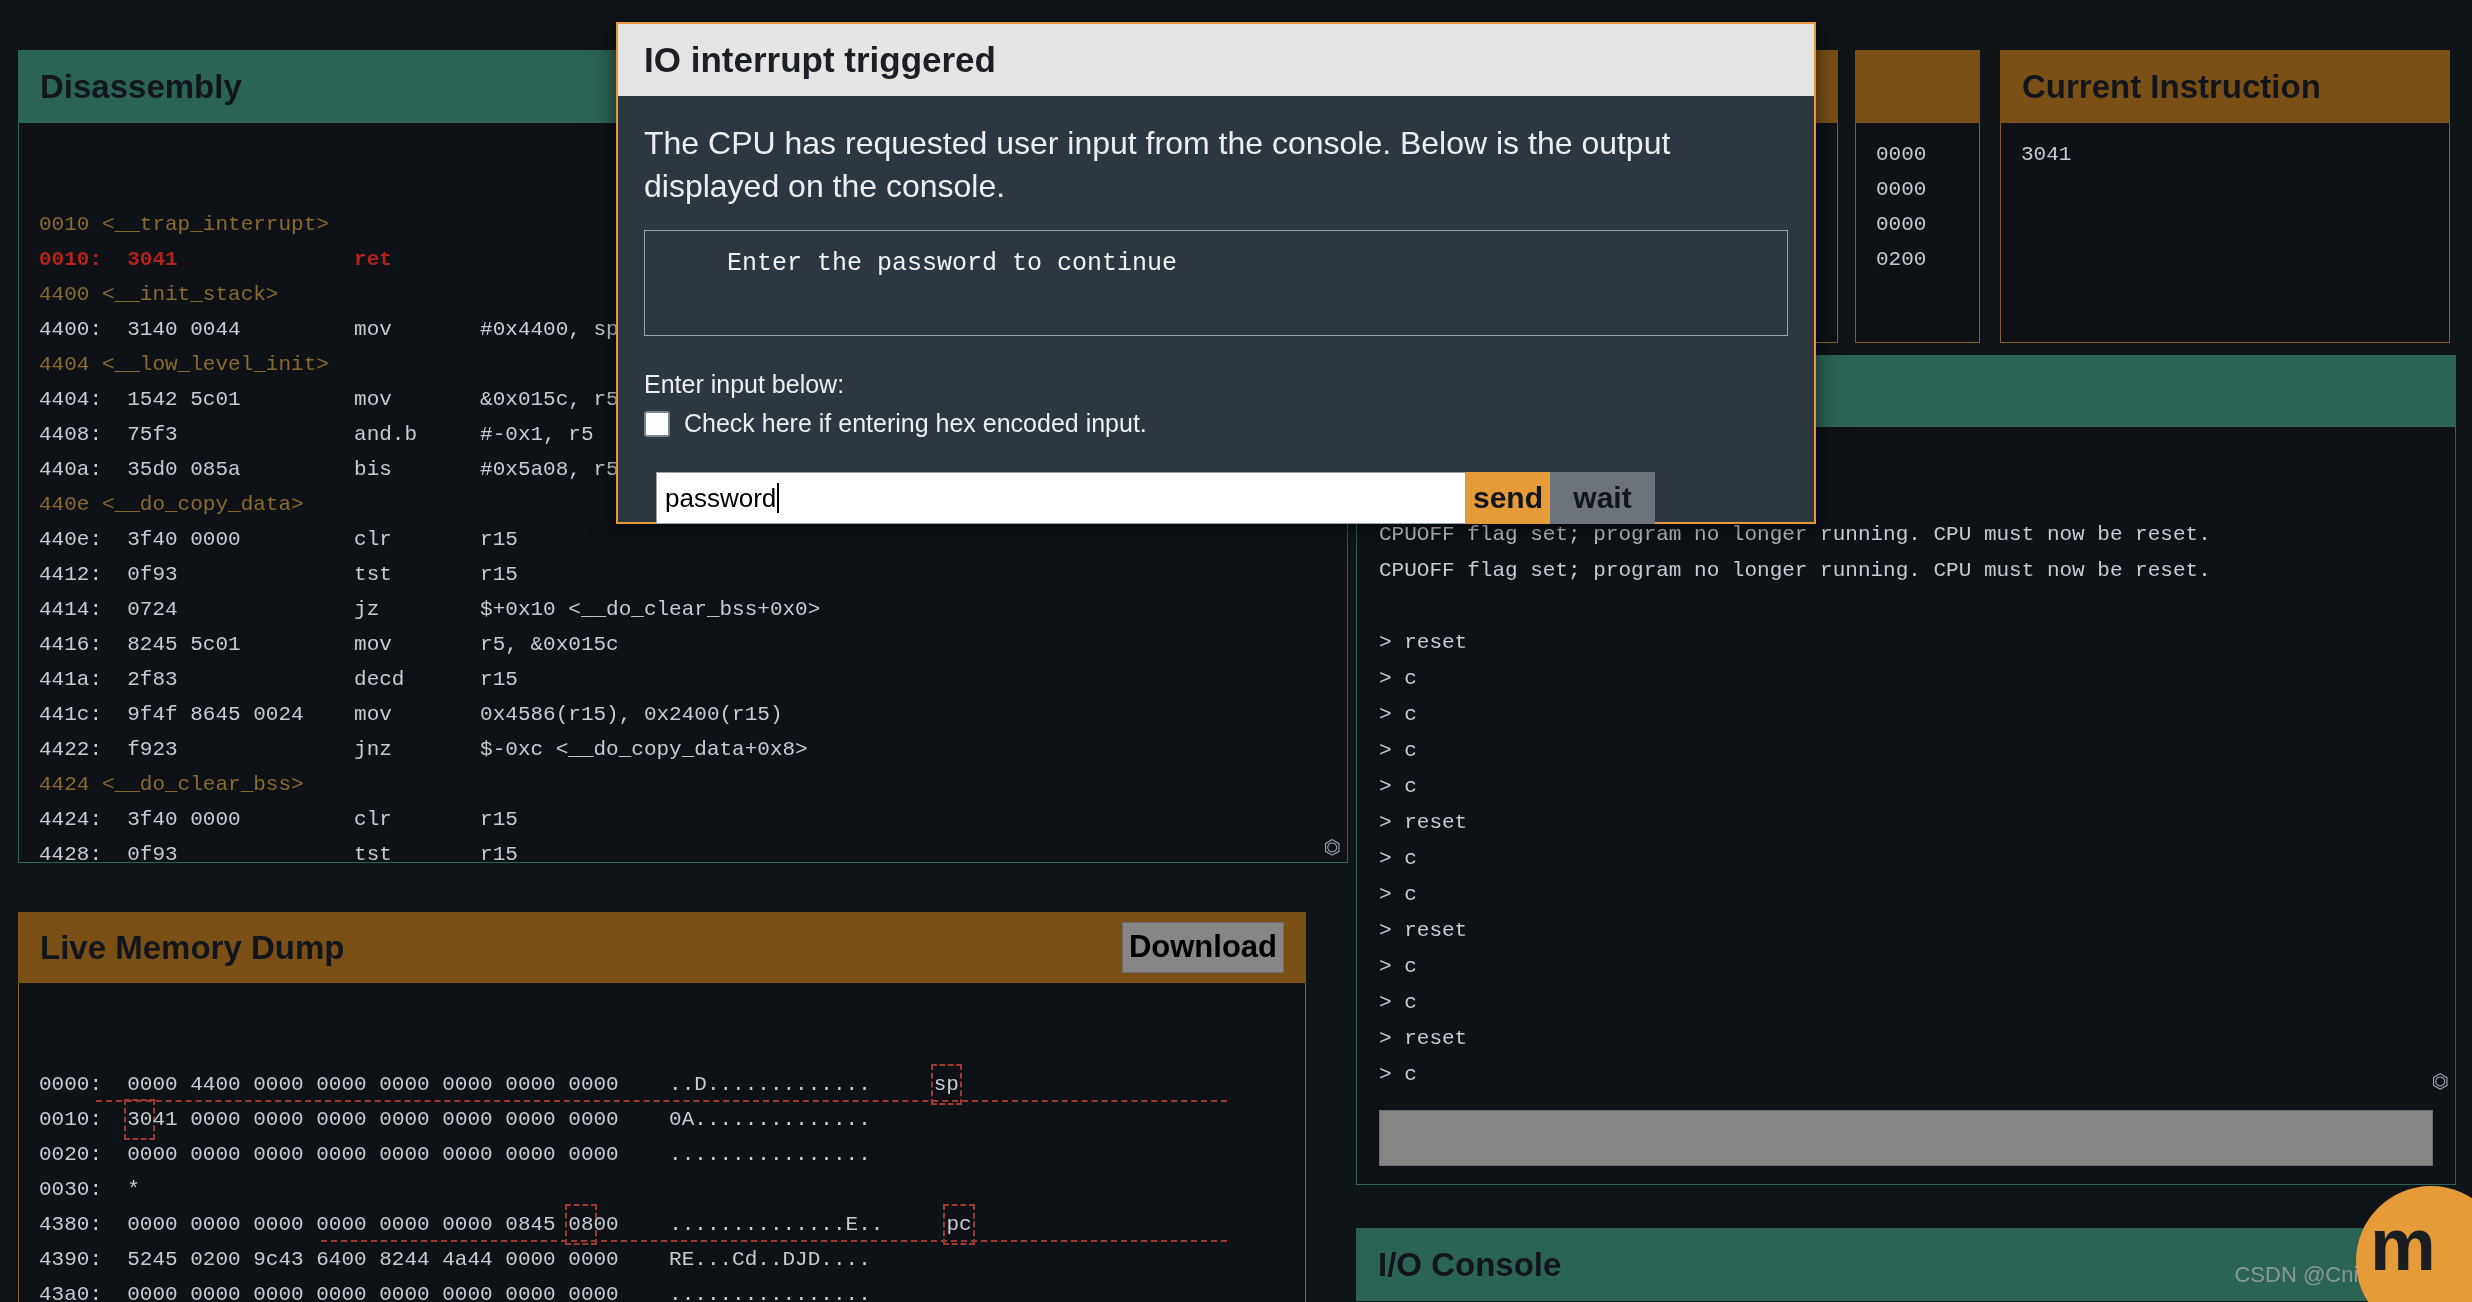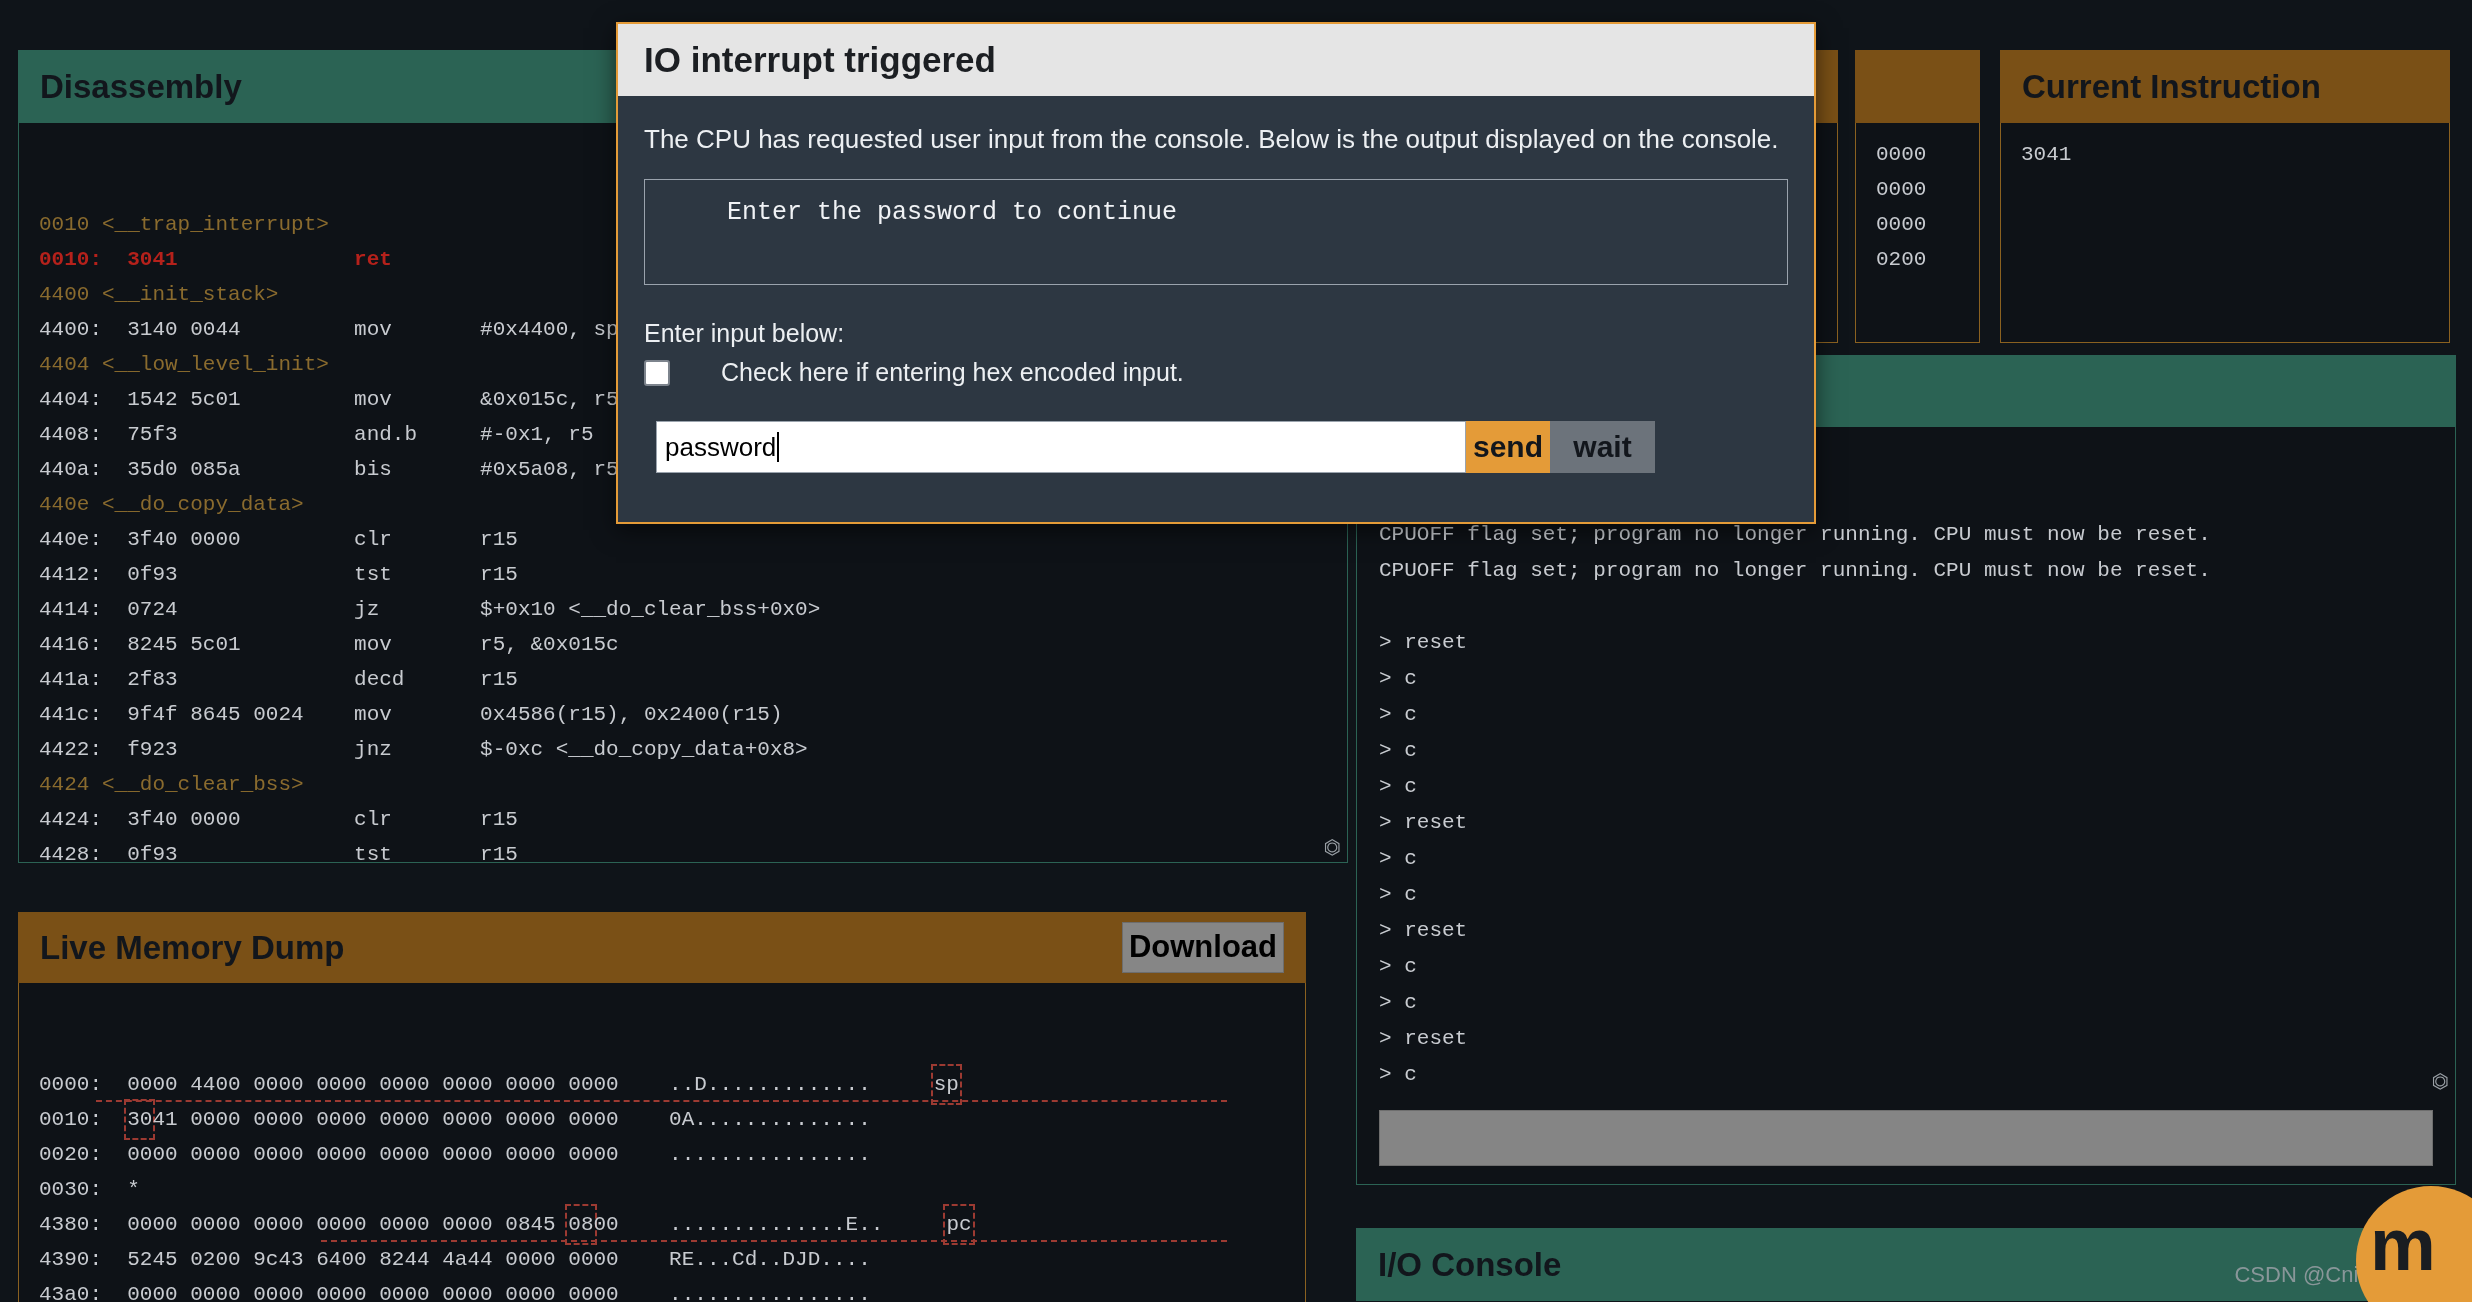--- a/index.html
+++ b/index.html
@@ -92,34 +92,34 @@
   #modal {
     position: absolute; left: 616px; top: 22px; width: 1200px; height: 502px;
     background: #2d3742; border: 2px solid #e49b38;
     box-shadow: 0 6px 22px rgba(0,0,0,.55);
   }
   #modal .m-title {
     background: #e5e5e5; color: #1c1f23; font-weight: bold;
     font-size: 35px; padding: 16px 26px;
   }
   .m-body { padding: 26px 26px 0 26px; color: #eceff2; }
-  .m-desc { font-size: 26px; line-height: 1.35; }
+  .m-desc { font-size: 32px; line-height: 1.35; }
   .m-out {
     margin-top: 22px; border: 1px solid #9aa3ad; height: 106px;
     padding: 18px 26px; font-family: "Liberation Mono", monospace;
     font-size: 25px; color: #f0f2f5;
   }
   .m-out-inner { margin-left: 56px; }
   .m-sub { margin-top: 34px; font-size: 25px; }
   .m-check-row { margin-top: 10px; display: flex; align-items: center; gap: 14px; }
   .cbox {
     width: 26px; height: 26px; background: #fff; border: 2px solid #7d848d;
     border-radius: 3px; display: inline-block;
   }
-  .m-check-label { font-size: 25px; margin-left: 37px; }
+  .m-check-label { font-size: 25px; }
   .m-inputrow { margin-top: 34px; display: flex; align-items: stretch; padding-left: 12px; }
   .m-text {
     flex: 0 0 810px; height: 52px; background: #fff; color: #000;
     border: 1px solid #9aa3ad; font-family: "Liberation Sans", sans-serif;
     font-size: 26px; padding: 2px 8px; display: flex; align-items: center;
   }
   .caret { display: inline-block; width: 2px; height: 30px; background: #000; margin-left: 1px; }
   .m-send, .m-wait {
     height: 52px; display: flex; align-items: center; justify-content: center;
     font-size: 30px; font-weight: bold; color: #12161c; cursor: pointer;

